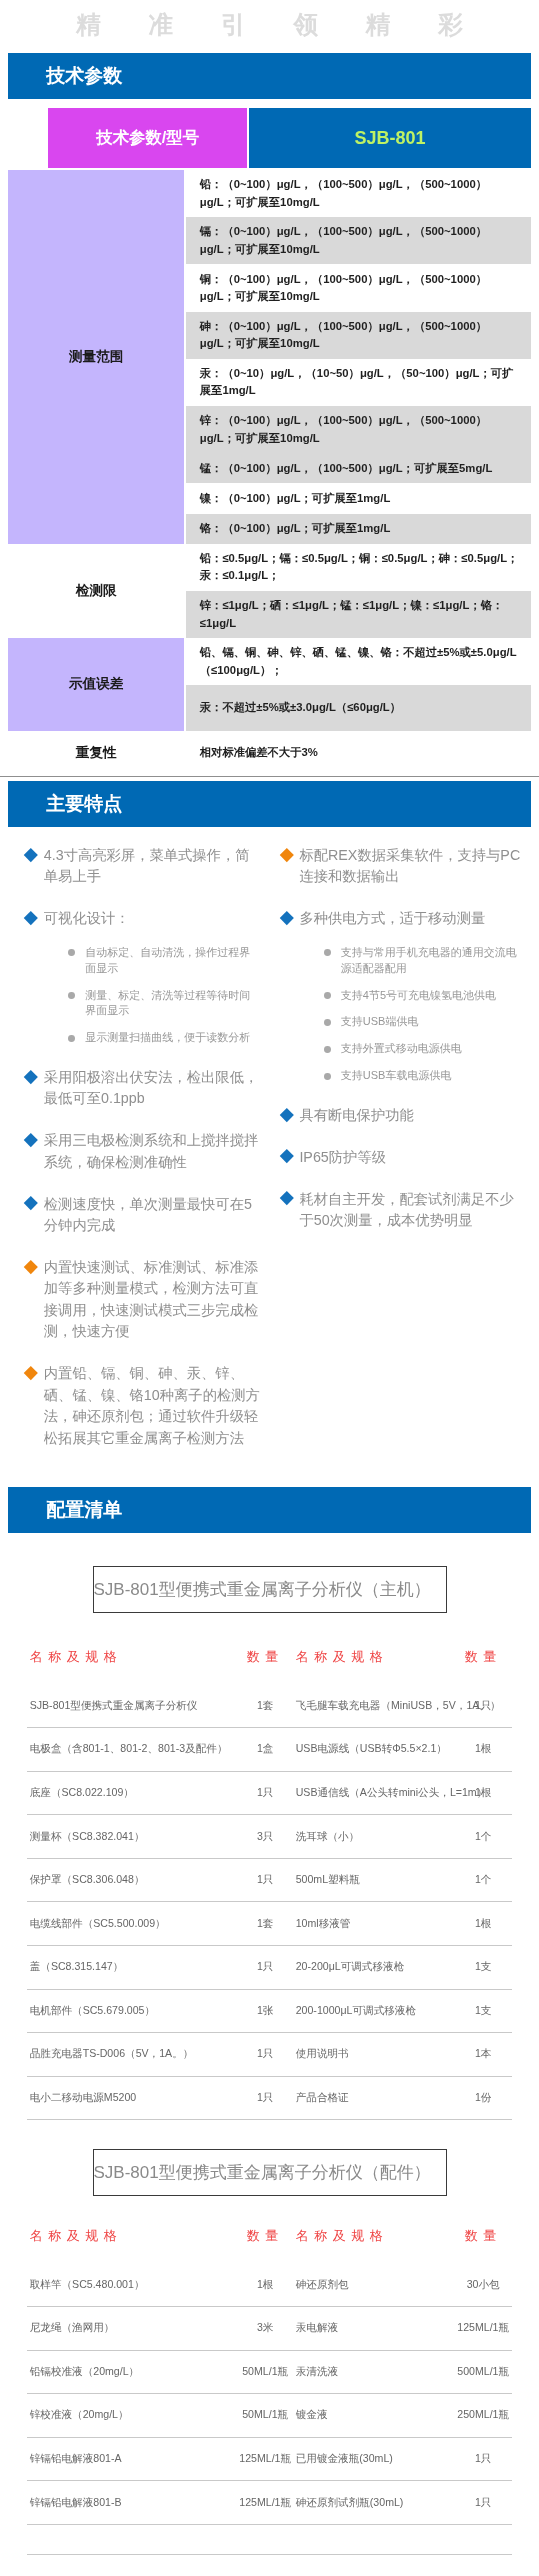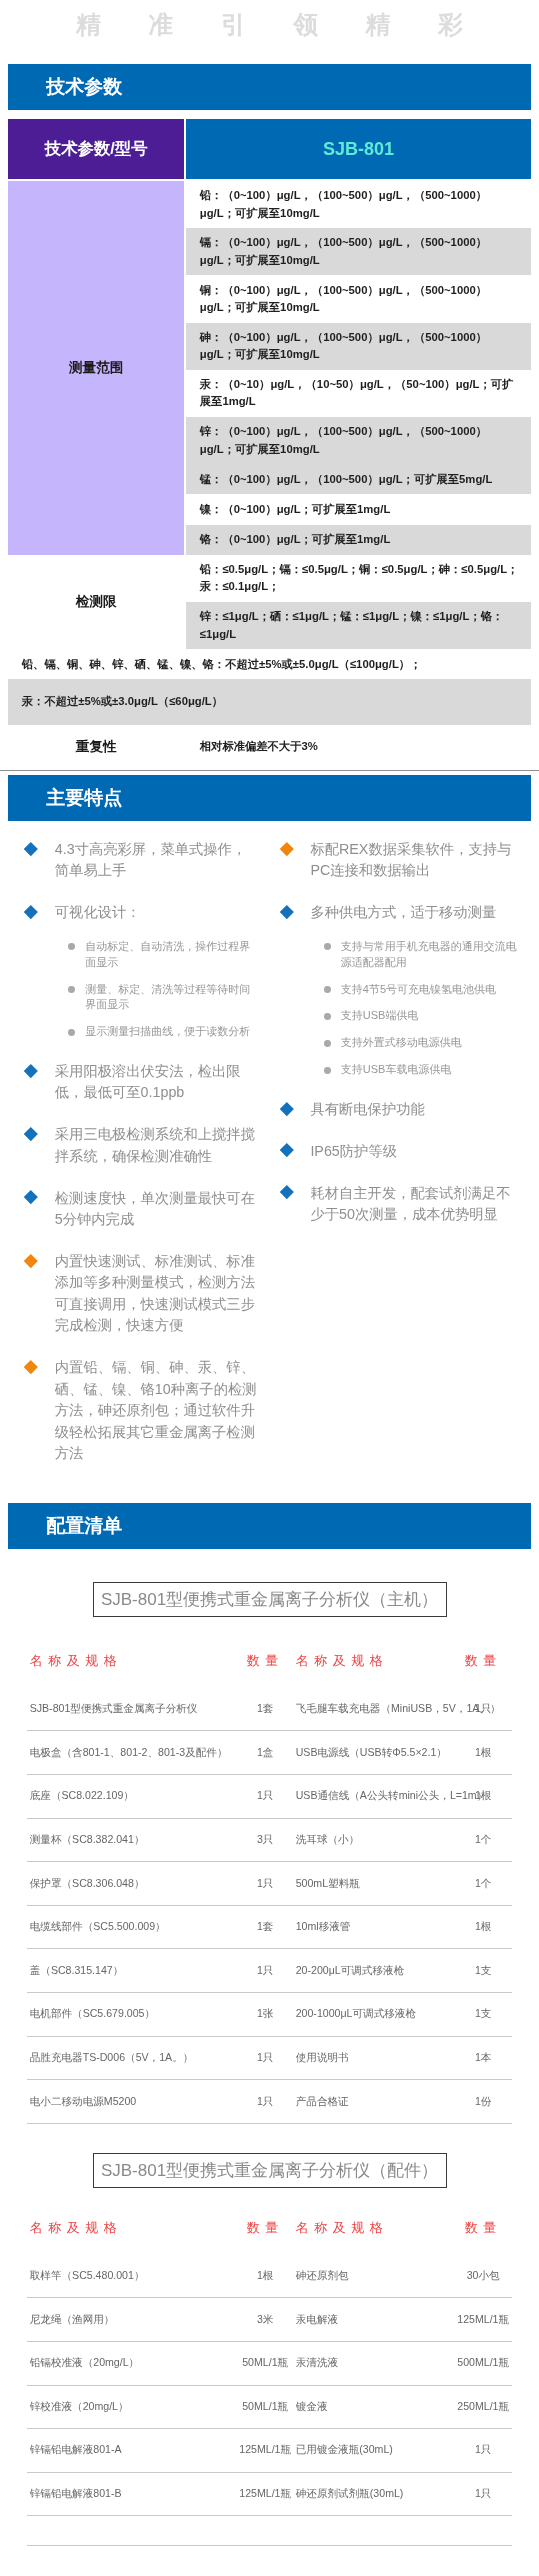--- a/index.html
+++ b/index.html
@@ -1,54 +1,54 @@
 <!DOCTYPE html>
 <html style="font-size:11px"><head>
 <meta charset="utf-8">
 <style>
   html,body{margin:0;padding:0;background:#ffffff;}
   body{width:539px;font-family:"Liberation Sans","DejaVu Sans",sans-serif;color:#222;}
   .watermark{padding-top:5.5px;height:38px;text-align:center;font-size:24.6px;font-weight:bold;
     color:#dcdcdc;letter-spacing:20.5px;text-indent:20.5px;line-height:38px;}
   .section-bar{margin:0 8.2px;height:46px;background:#0069b4;color:#fff;font-size:19px;
     font-weight:bold;display:flex;align-items:center;padding-left:38px;box-sizing:border-box;}
-  .bar-specs{margin-top:20px;}
+  .bar-specs{margin-top:9px;}
   
   .spec-table{margin:9.6px 8.2px 0;}
   .spec-head{display:flex;gap:2px;margin-bottom:2px;}
-  .spec-head .hl{width:176px;background:#4c1d95;color:#fff;font-size:16.4px;font-weight:bold;
-    display:flex;align-items:center;justify-content:center;height:60px;}
-  .spec-head .hr{flex:1;background:#0069b4;color:#5eead4;font-size:18px;font-weight:bold;
+  .spec-head .hl{width:199px;background:#d946ef;color:#fff;font-size:16.4px;font-weight:bold;
+    display:flex;align-items:center;justify-content:center;height:60px;margin-left:40px;}
+  .spec-head .hr{flex:1;background:#0069b4;color:#bef264;font-size:18px;font-weight:bold;
     display:flex;align-items:center;justify-content:center;height:60px;}
   .spec-group{display:flex;gap:2px;}
   .g-label{width:176px;display:flex;align-items:center;justify-content:center;
     font-size:13.6px;font-weight:bold;color:#1b1b1b;}
   .g-label.gray{background:#c4b5fd;} .g-label.white{background:#ffffff;}
   .g-rows{flex:1;display:flex;flex-direction:column;}
   .s-row{padding:6.1px 11px 6.1px 13.6px;font-size:11.3px;line-height:1.55;font-weight:600;
     color:#1f1f1f;display:flex;align-items:center;min-height:18px;}
   .s-row.gray{background:#d9d9d9;} .s-row.white{background:#ffffff;}
   .s-row.tall{min-height:33px;}
   .sep-line{border:none;border-top:1.4px solid #8f8f8f;margin:0 0 4.1px 0;}
   
   .features{margin:0 8.2px;display:flex;padding:18px 0 18px;}
   .fcol{width:50%;box-sizing:border-box;}
   .fcol.left{padding:0 9.6px 0 18px;}
   .fcol.right{padding:0 6.8px 0 12.3px;}
-  .f-item{display:flex;gap:19px;margin-bottom:20.5px;}
+  .f-item{display:flex;gap:8px;margin-bottom:20.5px;}
   .diamond{flex:0 0 auto;width:9.6px;height:9.6px;margin-top:4.8px;transform:rotate(45deg);}
   .diamond.blue{background:#1472bd;} .diamond.orange{background:#f0860d;}
   .f-text{font-size:14.3px;color:#8f8f8f;line-height:1.5;}
   .f-sub{margin:-5.5px 0 20.5px 42px;}
   .f-subitem{display:flex;gap:10.2px;margin-bottom:11px;}
   .dot{flex:0 0 auto;width:6.8px;height:6.8px;border-radius:50%;background:#a9a9a9;margin-top:4.8px;}
   .s-text{font-size:11px;color:#979797;line-height:1.45;}
   
-  .box-title{margin:33px auto 0;width:352px;border:1.4px solid #3a3a3a;text-align:center;
-    font-size:17px;color:#8a8a8a;padding:5px 0;}
+  .box-title{margin:33px auto 0;width:352px;border:1.4px solid #3a3a3a;
+    font-size:17px;color:#8a8a8a;padding:11px 0;}
   .cfg-table{margin:35px 27px 0;}
   .cfg-head{display:grid;grid-template-columns:205px 61px 157px 61px;
     font-size:13px;font-weight:normal;color:#ef4444;letter-spacing:5.5px;padding:0 0 18px 2.7px;}
   .cfg-head .q{text-align:center;}
   .cfg-row{display:grid;grid-template-columns:205px 61px 157px 61px;align-items:center;
     padding:14.3px 0 14.3px 2.7px;border-bottom:0.7px solid #c9c9c9;font-size:10.6px;color:#666;}
   .cfg-name{white-space:nowrap;}
   .cfg-qty{text-align:center;white-space:nowrap;}
 </style>
 </head>
@@ -83,20 +83,21 @@
 
   <div class="spec-group">
     <div class="g-label white">检测限</div>
     <div class="g-rows">
       <div class="s-row white">铅：≤0.5μg/L；镉：≤0.5μg/L；铜：≤0.5μg/L；砷：≤0.5μg/L；汞：≤0.1μg/L；</div>
       <div class="s-row gray">锌：≤1μg/L；硒：≤1μg/L；锰：≤1μg/L；镍：≤1μg/L；铬：≤1μg/L</div>
     </div>
   </div>
 
   <div class="spec-group">
+    <div class="g-label gray">示值误差</div>
     <div class="g-rows">
       <div class="s-row white">铅、镉、铜、砷、锌、硒、锰、镍、铬：不超过±5%或±5.0μg/L（≤100μg/L）；</div>
       <div class="s-row gray tall">汞：不超过±5%或±3.0μg/L（≤60μg/L）</div>
     </div>
   </div>
 
   <div class="spec-group">
     <div class="g-label white">重复性</div>
     <div class="g-rows">
       <div class="s-row white tall">相对标准偏差不大于3%</div>

